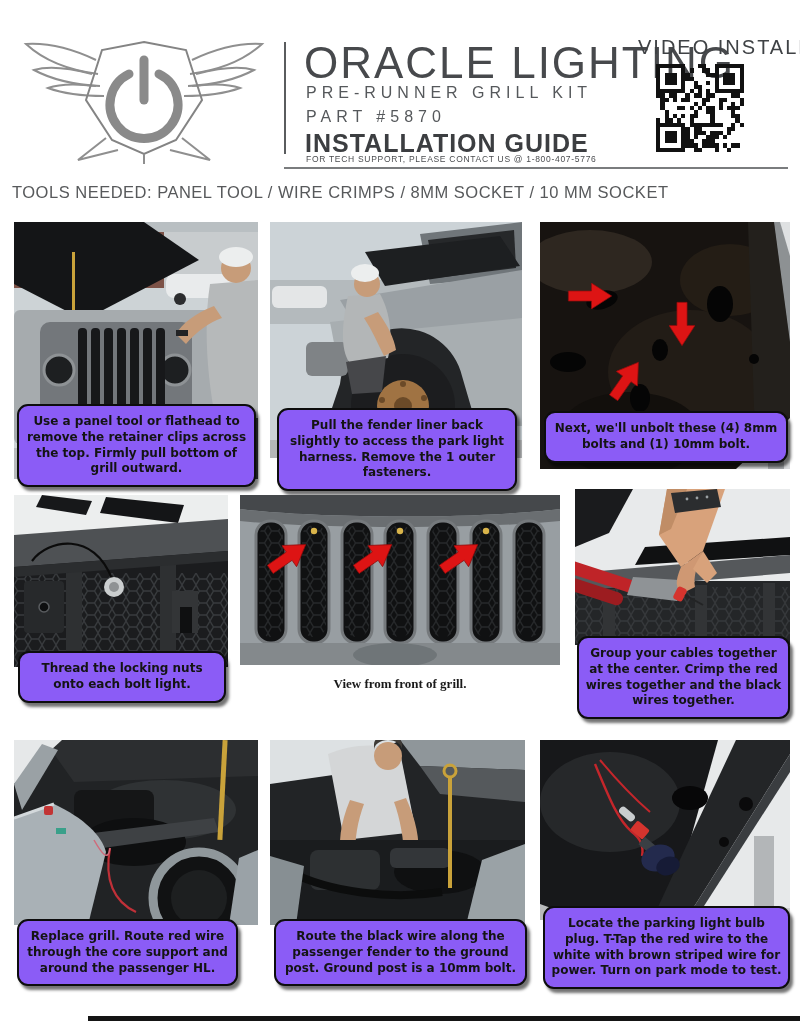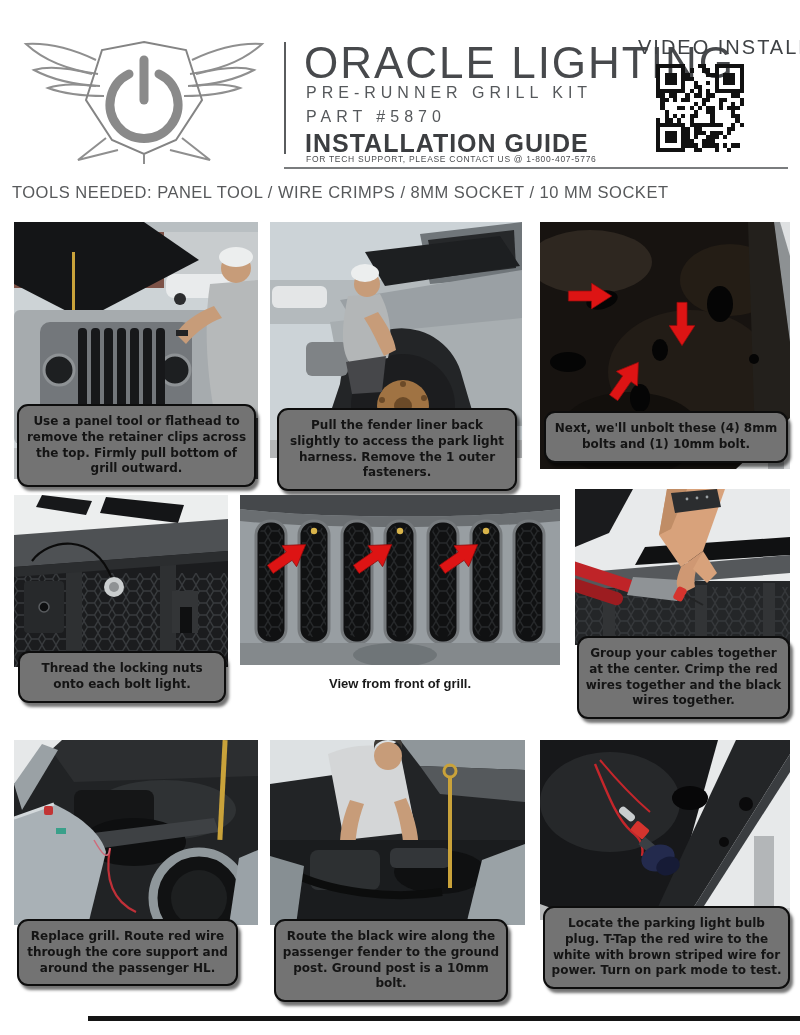--- a/index.html
+++ b/index.html
@@ -12,25 +12,25 @@
   .guide{font-size:25px;letter-spacing:1px;color:#3c3e41;font-weight:700;white-space:nowrap;}
   .support{font-size:8.5px;letter-spacing:0.7px;color:#4a4c4f;white-space:nowrap;}
   .vdiv{width:2px;background:#5a5c5e;}
   .hrule{height:2px;background:#7a7c7e;}
   .video-label{font-size:20px;letter-spacing:2px;color:#3f4245;white-space:nowrap;}
   .tools{font-size:16.5px;letter-spacing:0.5px;color:#57595b;white-space:nowrap;font-weight:400;}
   
   .photo{position:absolute;overflow:hidden;background:#222;}
   .photo svg{display:block;width:100%;height:100%;}
   
-  .cap{position:absolute;background:#737373;border:2px solid #0d0d0d;border-radius:11px;
+  .cap{position:absolute;background:#8b5cf6;border:2px solid #0d0d0d;border-radius:11px;
        box-shadow:3px 4px 3px rgba(0,0,0,0.55);
        font-family:"DejaVu Sans",sans-serif;font-weight:700;font-size:12px;line-height:1.32;
        color:#141414;text-align:center;padding:8px 6px;box-sizing:border-box;}
-  .cap-plain{position:absolute;font-family:Liberation Sans, sans-serif;font-weight:700;
+  .cap-plain{position:absolute;font-family:Liberation Serif, serif;font-weight:700;
        font-size:13px;color:#1a1a1a;text-align:center;}
   .footer-rule{position:absolute;background:#151515;}
   #qr-svg{shape-rendering:crispEdges;}
 </style>
 </head>
 <body>
 
 <svg width="0" height="0" style="position:absolute">
   <defs>
     <pattern id="hexPat" width="14" height="12" patternUnits="userSpaceOnUse">
@@ -533,21 +533,21 @@
       <rect x="40" y="110" width="70" height="40" rx="8" fill="#2d3032"></rect>
       <ellipse cx="170" cy="132" rx="46" ry="22" fill="#0f1011"></ellipse>
       <rect x="120" y="108" width="60" height="20" rx="6" fill="#333639"></rect>
       <path d="M20,132 C60,152 120,160 172,152" stroke="#0c0d0d" stroke-width="8" fill="none"></path>
       <rect x="178" y="36" width="4" height="112" fill="#c9a23a"></rect>
       <circle cx="180" cy="31" r="6" fill="none" stroke="#c9a23a" stroke-width="3"></circle>
       <polygon points="212,120 255,104 255,185 196,185" fill="#9aa2a6"></polygon>
       <polygon points="0,116 34,126 26,185 0,185" fill="#878f93"></polygon>
     </svg>
   </div>
-  <div class="cap" style="left:274px;top:919px;width:234px">Route the black wire along the passenger fender to the ground post. Ground post is a 10mm bolt.</div>
+  <div class="cap" style="left:274px;top:919px;width:253px">Route the black wire along the passenger fender to the ground post. Ground post is a 10mm bolt.</div>
 
   <div class="photo" style="left:540px;top:740px;width:250px;height:180px">
     <svg viewBox="0 0 250 180">
       <rect width="250" height="180" fill="#e7e9ea"></rect>
       <rect x="214" y="96" width="20" height="84" fill="#b3b6b8"></rect>
       <rect x="128" y="168" width="122" height="12" fill="#cfd1d2"></rect>
       <polygon points="0,0 178,0 128,180 0,180" fill="#17181a"></polygon>
       <ellipse cx="70" cy="62" rx="70" ry="50" fill="#26282a"></ellipse>
       <polygon points="196,0 250,0 250,14 152,170 112,180 150,98" fill="#232527"></polygon>
       <polygon points="250,14 250,32 164,166 152,170" fill="#3a3d40"></polygon>

